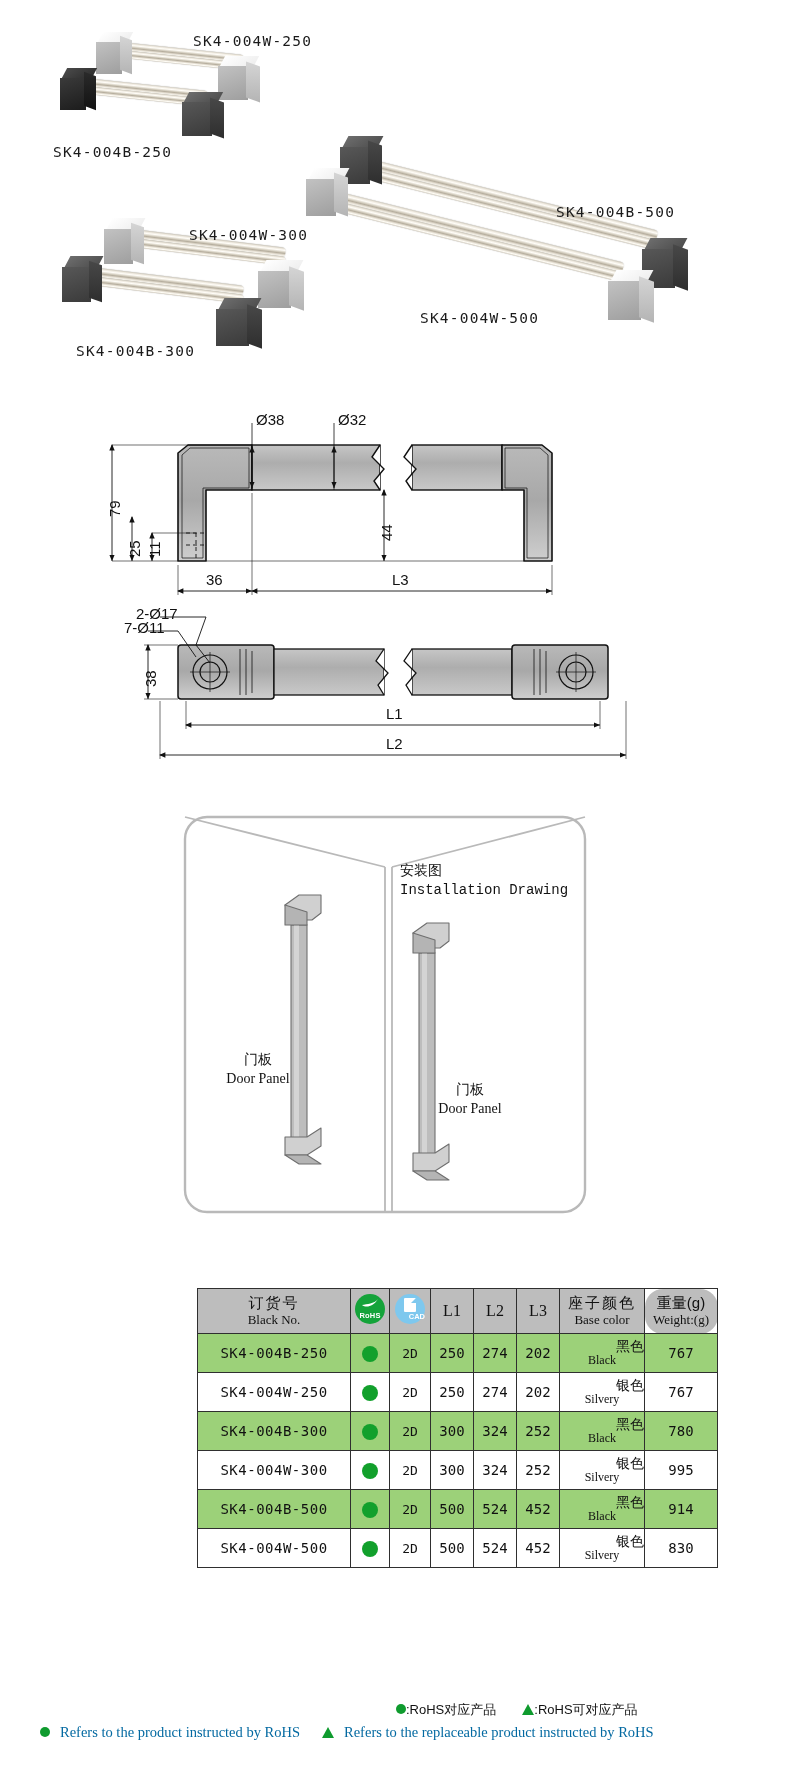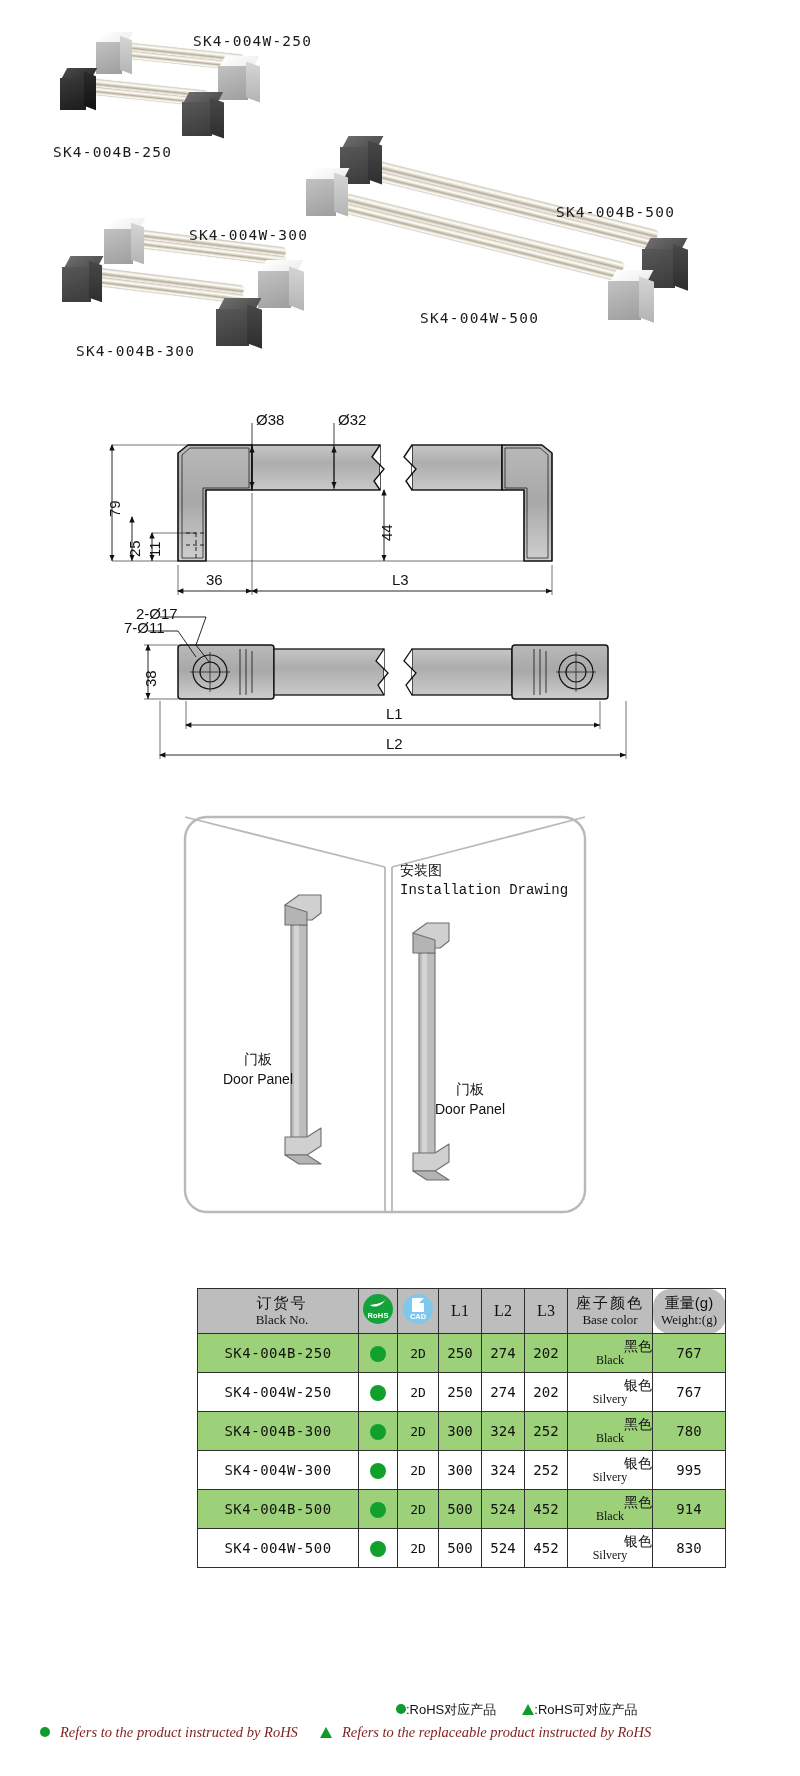--- a/index.html
+++ b/index.html
@@ -36,29 +36,29 @@
   #tech{position:absolute;left:0;top:405;width:800px;height:390px;}
   svg{display:block;}
 
   
   #install{position:absolute;left:0;top:805px;width:800px;height:455px;}
   .inst-title{position:absolute;text-align:center;font-size:14px;line-height:1.35;}
   .inst-title .cn{font-family:"Liberation Sans",sans-serif;font-size:14px;}
   .inst-title .en{font-family:Liberation Mono, monospace;font-size:14px;}
   .panel-lab{position:absolute;text-align:center;font-size:14px;line-height:1.35;}
   .panel-lab .cn{font-family:"Liberation Sans",sans-serif;}
-  .panel-lab .en{font-family:Liberation Sans, sans-serif;}
+  .panel-lab .en{font-family:Liberation Serif, serif;}
 
   
   #tablewrap{position:absolute;left:197px;top:1288px;width:470px;}
   table{border-collapse:collapse;width:470px;table-layout:fixed;}
   table,th,td{border:1px solid #2f2f2f;}
   th,td{text-align:center;vertical-align:middle;padding:0;}
   thead th{background:#bdbdbd;height:44px;font-weight:normal;}
-  .c-item{width:152px;padding-left:8px;}
+  .c-item{width:152px;}
   .c-rohs{width:38px;}
   .c-cad{width:40px;}
   .c-l{width:42px;}
   .c-base{width:84px;}
   .c-w{width:72px;border-radius:18px;}
   .hd{line-height:1.18;}
   .hd .cn{display:block;font-family:"Liberation Sans",sans-serif;font-size:15px;letter-spacing:2px;}
   .hd .en{display:block;font-family:"Liberation Serif",serif;font-size:13px;}
   tbody tr{height:39px;}
   tbody tr.odd td{background:#9cd179;}
@@ -68,27 +68,27 @@
   td.cad{font-family:"DejaVu Sans Mono",monospace;font-size:13px;}
   td.base .cn{display:block;font-family:"Liberation Sans",sans-serif;font-size:14px;line-height:1.1;text-align:right;}
   td.base .en{display:block;font-family:"Liberation Serif",serif;font-size:12px;line-height:1.1;}
   .dot{display:inline-block;width:16px;height:16px;border-radius:50%;background:#12a02c;vertical-align:middle;}
   .rohs-badge{display:inline-block;width:30px;height:30px;border-radius:50%;background:#14a33a;position:relative;}
   .rohs-badge .tick{position:absolute;left:6px;top:5px;width:18px;height:9px;}
   .rohs-badge .txt{position:absolute;left:0;right:0;bottom:4px;text-align:center;font-family:"Liberation Sans",sans-serif;font-size:7.5px;color:#fff;font-weight:bold;letter-spacing:.2px;}
   .cad-badge{display:inline-block;width:30px;height:30px;border-radius:50%;background:#7ec8ee;position:relative;}
   .cad-badge .pg{position:absolute;left:9px;top:4px;width:12px;height:14px;background:#fff;border-radius:1px;}
   .cad-badge .pg:after{content:"";position:absolute;right:0;top:0;border-width:0 0 5px 5px;border-style:solid;border-color:transparent transparent #7ec8ee transparent;}
-  .cad-badge .txt{position:absolute;left:0;right:0;bottom:3px;text-align:center;font-family:"Liberation Sans",sans-serif;font-size:7.5px;color:#fff;font-weight:bold;}
+  .cad-badge .txt{position:absolute;left:0;right:0;bottom:3px;text-align:right;font-family:"Liberation Sans",sans-serif;font-size:7.5px;color:#fff;font-weight:bold;}
 
   
   #legend{position:absolute;left:0;top:1700px;width:800px;}
   .leg-row{position:absolute;white-space:nowrap;}
   .leg-cn{font-family:"Liberation Sans",sans-serif;font-size:13px;color:#111;}
-  .leg-en{font-family:"Liberation Serif",serif;font-size:14.5px;color:#7f1d1d;font-style:italic;}
+  .leg-en{font-family:"Liberation Serif",serif;font-size:14.5px;color:#0369a1;}
   .gdot{display:inline-block;width:10px;height:10px;border-radius:50%;background:#0f9b2e;vertical-align:baseline;position:relative;top:0px;}
   .gtri{display:inline-block;width:0;height:0;border-left:6px solid transparent;border-right:6px solid transparent;border-bottom:11px solid #0f9b2e;vertical-align:baseline;position:relative;top:1px;}
 </style>
 </head>
 <body>
 
 <div class="page">
 
   <div id="photos">
 

